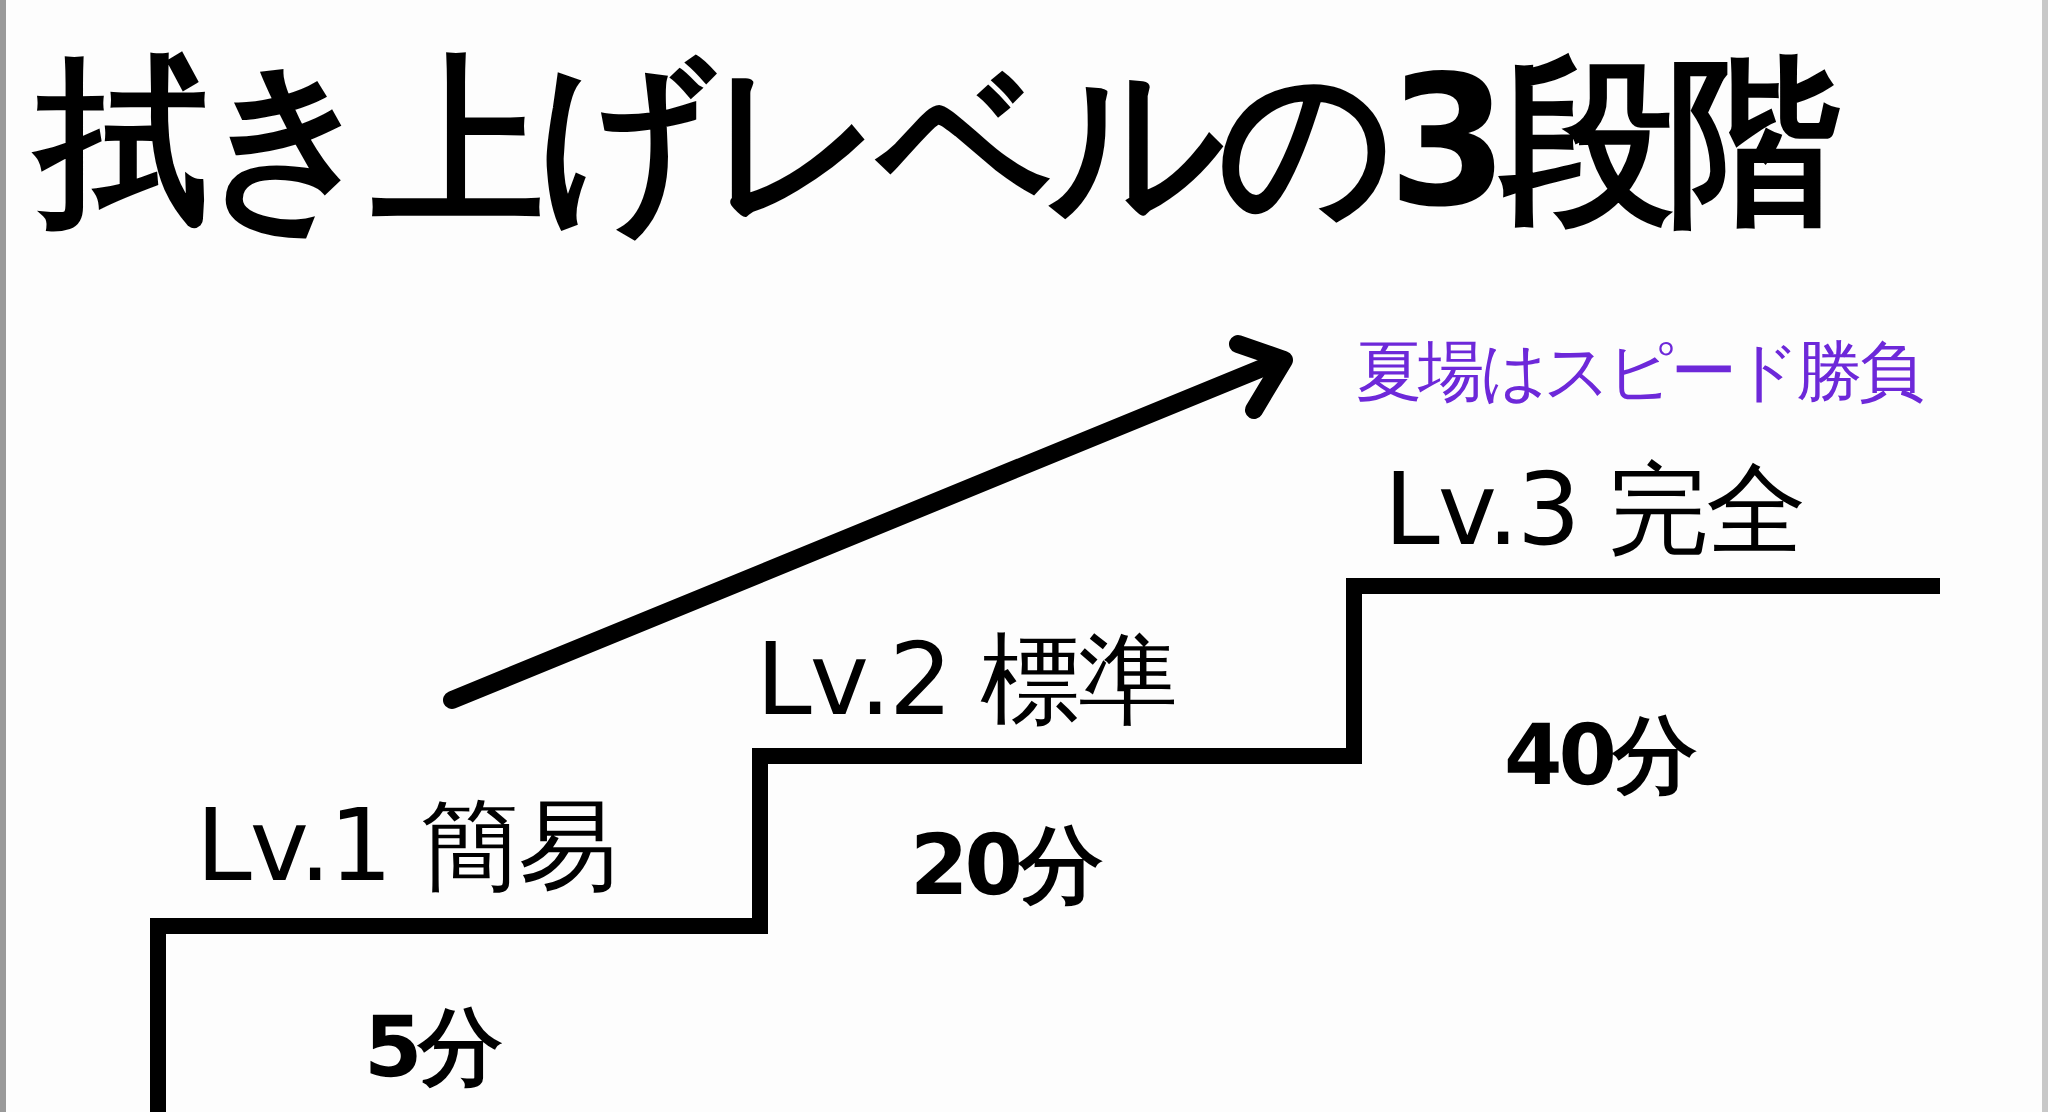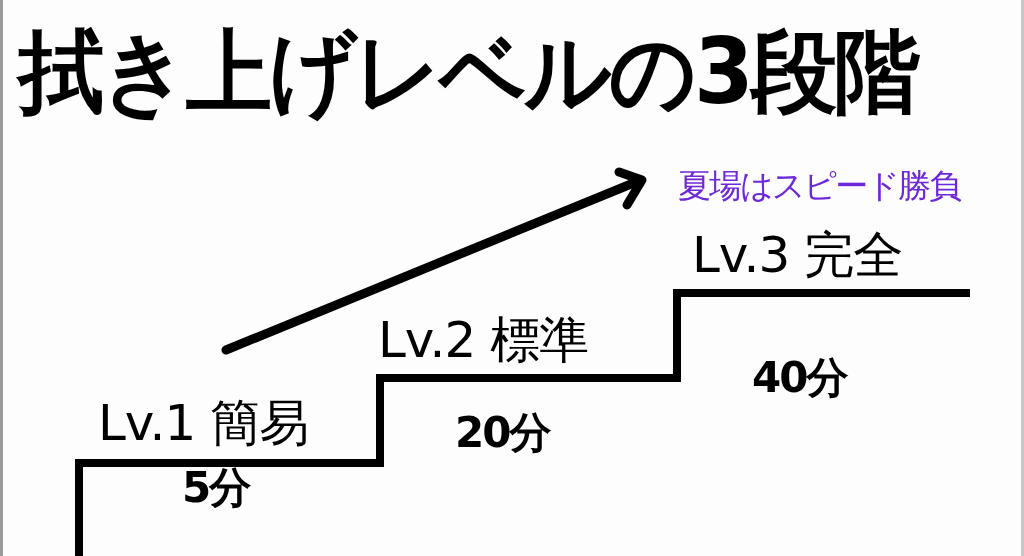--- a/index.html
+++ b/index.html
@@ -24,19 +24,19 @@
   <polyline points="79,556 79,463 380,463 380,378 677,378 677,293 970,293" fill="none" stroke="#000" stroke-width="8" stroke-linejoin="miter"></polyline>
   <g>
     <line x1="226" y1="350" x2="636" y2="182" stroke="#000" stroke-width="9" stroke-linecap="round"></line>
     <polyline points="619,172 642,180 627,205" fill="none" stroke="#000" stroke-width="9" stroke-linecap="round" stroke-linejoin="round"></polyline>
   </g>
 </svg>
 
 <div class="note">夏場はスピード勝負</div>
 
 <div class="lvl" style="left:98px; top:390px;">Lv.1 簡易</div>
-<div class="time" style="left:182px; top:460px;">5分</div>
+<div class="time" style="left:182px; top:496px;">5分</div>
 
 <div class="lvl" style="left:378px; top:307px;">Lv.2 標準</div>
 <div class="time" style="left:455px; top:405px;">20分</div>
 
 <div class="lvl" style="left:692px; top:222px;">Lv.3 完全</div>
 <div class="time" style="left:752px; top:350px;">40分</div>
 
 </body></html>

